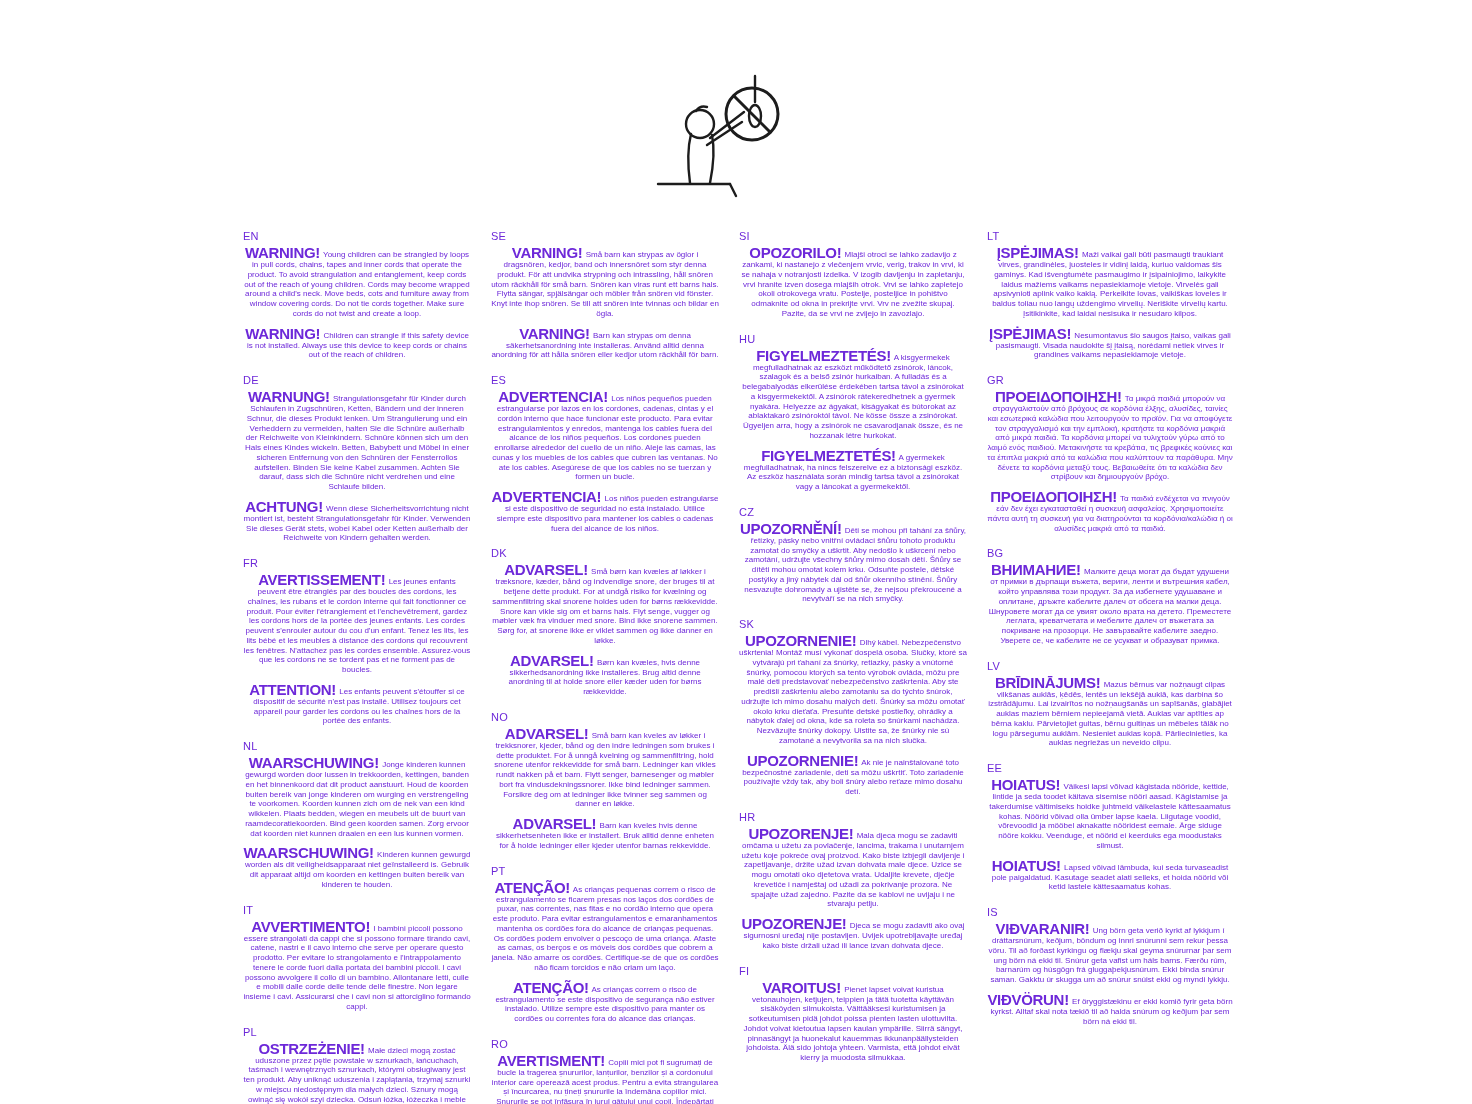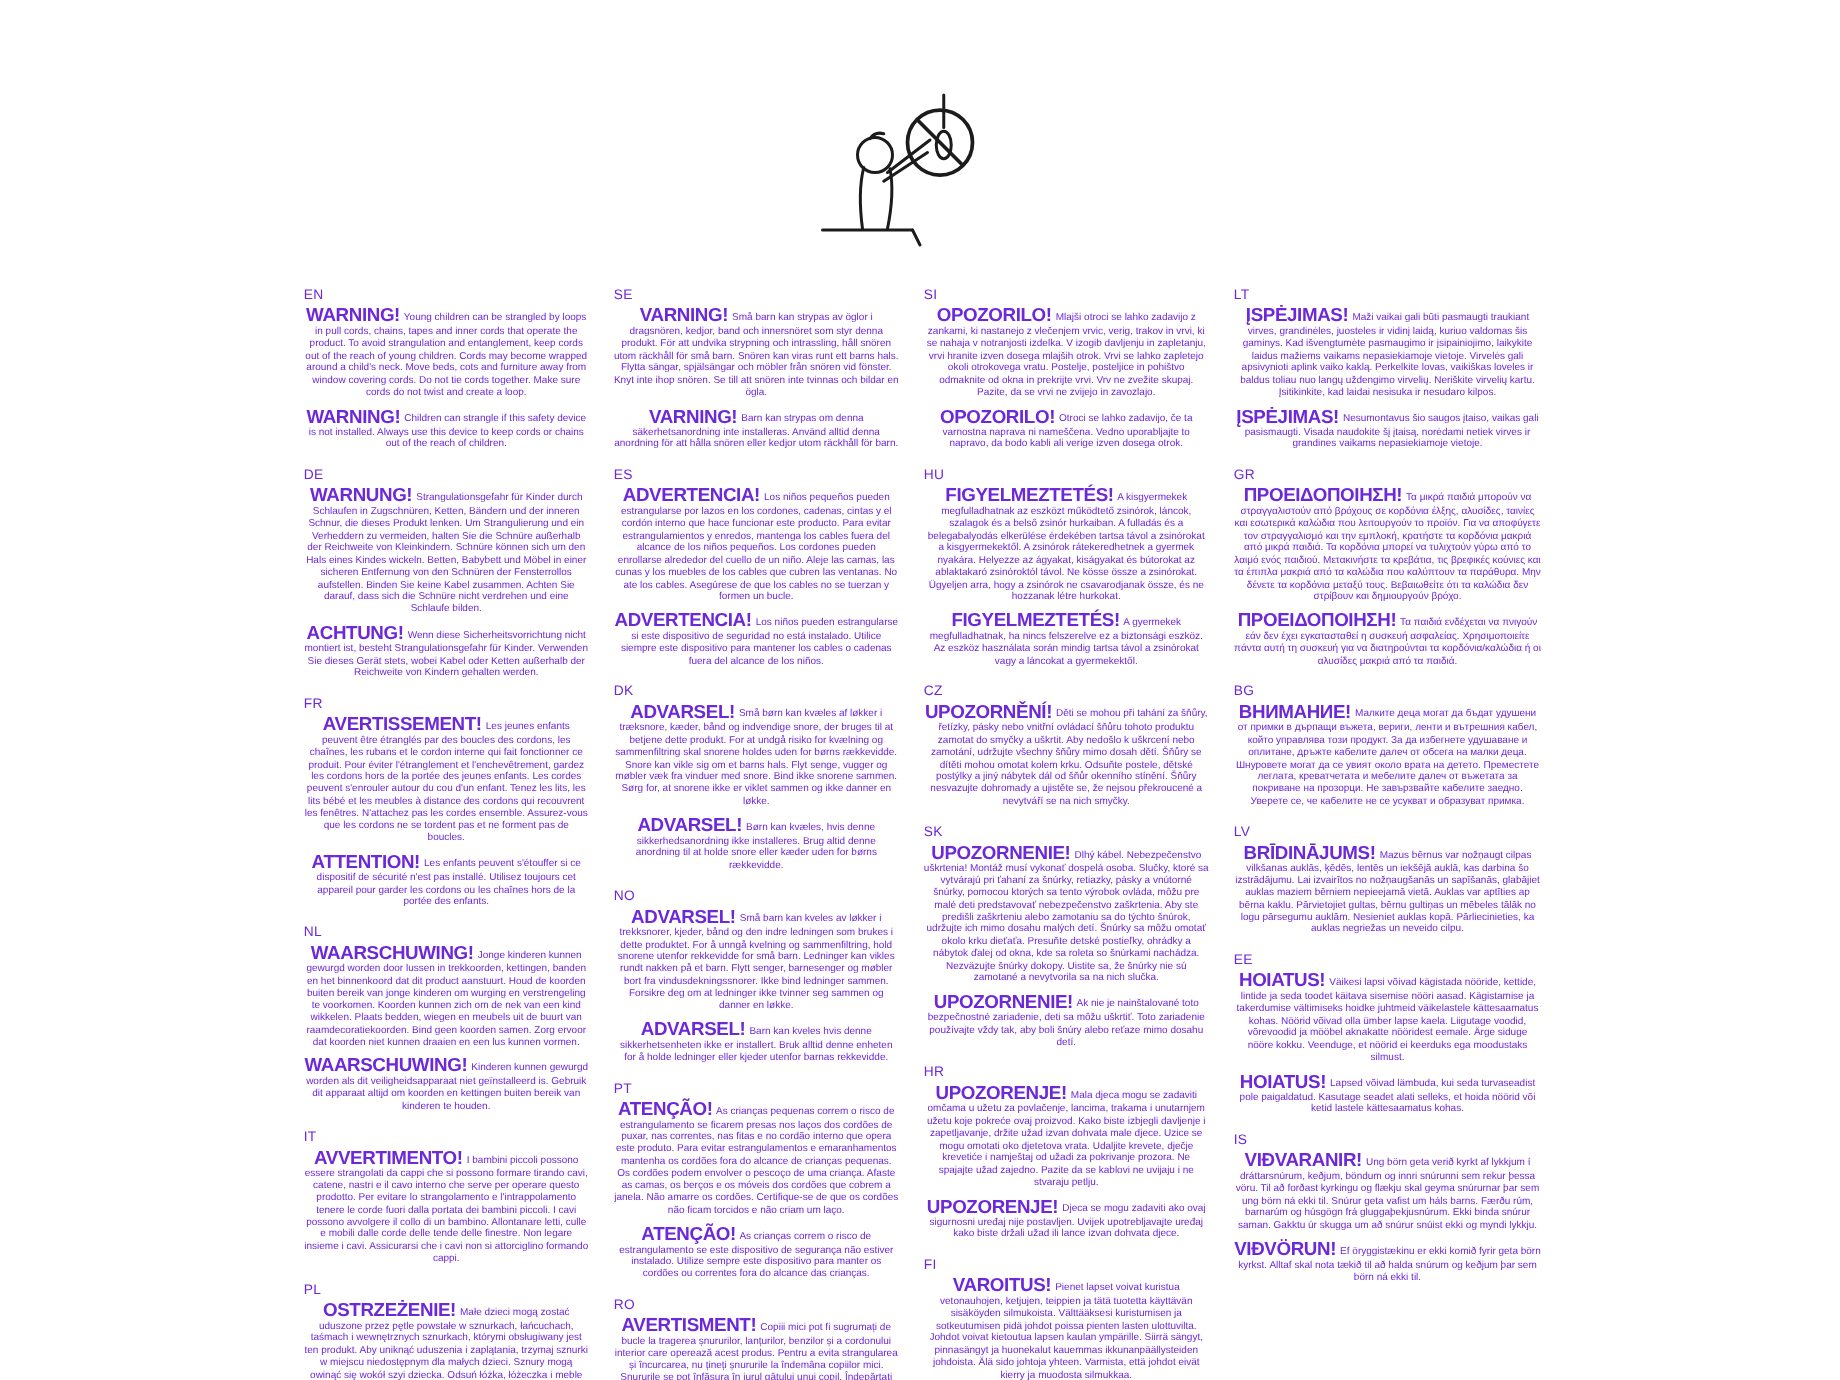--- a/index.html
+++ b/index.html
@@ -107,21 +107,20 @@
         </section>
         <section>
           <div class="lang">RO</div>
           <p class="para"><span class="head">AVERTISMENT!</span> <span class="bodytext">Copiii mici pot fi sugrumați de bucle la tragerea șnururilor, lanțurilor, benzilor și a cordonului interior care operează acest produs. Pentru a evita strangularea și încurcarea, nu țineți șnururile la îndemâna copiilor mici. Șnururile se pot înfășura în jurul gâtului unui copil. Îndepărtați paturile, pătuțurile și mobilierul de șnururile de la articolele de acoperire a geamurilor. Nu legați șnururile între ele. Asigurați-vă că șnururile nu se răsucesc și nu formează o buclă.</span></p>
         </section>
       </div>
       <div class="col">
         <section>
           <div class="lang">SI</div>
           <p class="para"><span class="head">OPOZORILO!</span> <span class="bodytext">Mlajši otroci se lahko zadavijo z zankami, ki nastanejo z vlečenjem vrvic, verig, trakov in vrvi, ki se nahaja v notranjosti izdelka. V izogib davljenju in zapletanju, vrvi hranite izven dosega mlajših otrok. Vrvi se lahko zapletejo okoli otrokovega vratu. Postelje, posteljice in pohištvo odmaknite od okna in prekrijte vrvi. Vrv ne zvežite skupaj. Pazite, da se vrvi ne zvijejo in zavozlajo.</span></p>
-          <p class="para"><span class="head">OPOZORILO!</span> <span class="bodytext">Otroci se lahko zadavijo, če ta varnostna naprava ni nameščena. Vedno uporabljajte to napravo, da bodo kabli ali verige izven dosega otrok.</span></p>
         </section>
         <section>
           <div class="lang">HU</div>
           <p class="para"><span class="head">FIGYELMEZTETÉS!</span> <span class="bodytext">A kisgyermekek megfulladhatnak az eszközt működtető zsinórok, láncok, szalagok és a belső zsinór hurkaiban. A fulladás és a belegabalyodás elkerülése érdekében tartsa távol a zsinórokat a kisgyermekektől. A zsinórok rátekeredhetnek a gyermek nyakára. Helyezze az ágyakat, kiságyakat és bútorokat az ablaktakaró zsinóroktól távol. Ne kösse össze a zsinórokat. Ügyeljen arra, hogy a zsinórok ne csavarodjanak össze, és ne hozzanak létre hurkokat.</span></p>
           <p class="para"><span class="head">FIGYELMEZTETÉS!</span> <span class="bodytext">A gyermekek megfulladhatnak, ha nincs felszerelve ez a biztonsági eszköz. Az eszköz használata során mindig tartsa távol a zsinórokat vagy a láncokat a gyermekektől.</span></p>
         </section>
         <section>
           <div class="lang">CZ</div>
           <p class="para"><span class="head">UPOZORNĚNÍ!</span> <span class="bodytext">Děti se mohou při tahání za šňůry, řetízky, pásky nebo vnitřní ovládací šňůru tohoto produktu zamotat do smyčky a uškrtit. Aby nedošlo k uškrcení nebo zamotání, udržujte všechny šňůry mimo dosah dětí. Šňůry se dítěti mohou omotat kolem krku. Odsuňte postele, dětské postýlky a jiný nábytek dál od šňůr okenního stínění. Šňůry nesvazujte dohromady a ujistěte se, že nejsou překroucené a nevytváří se na nich smyčky.</span></p>
         </section>

